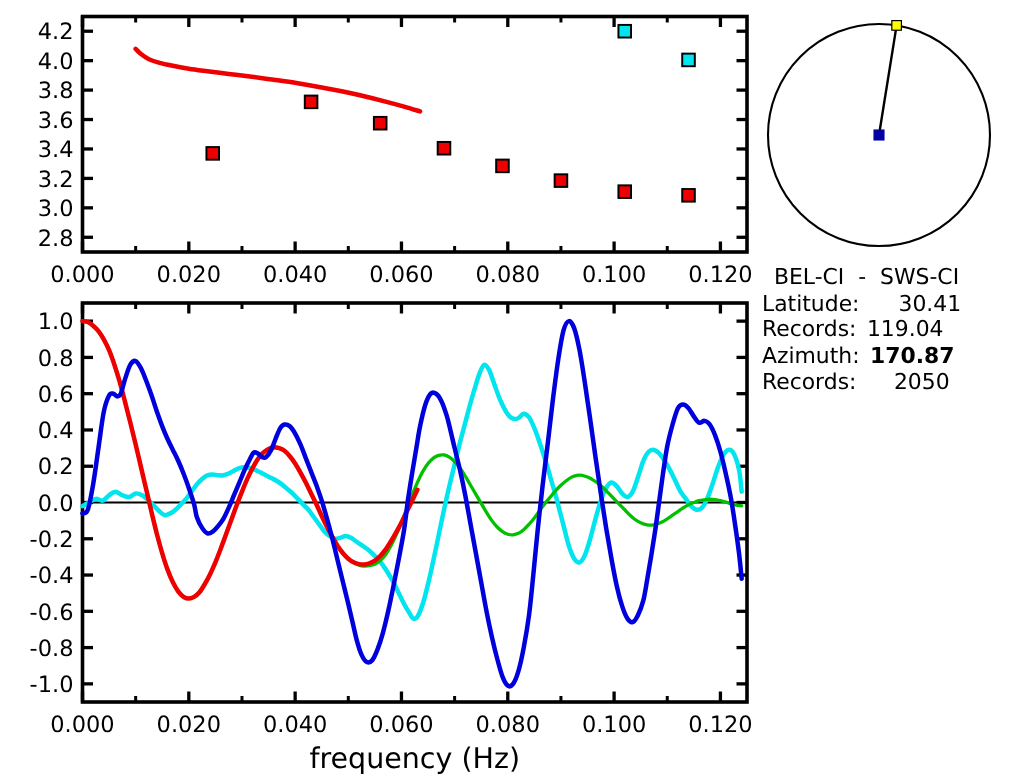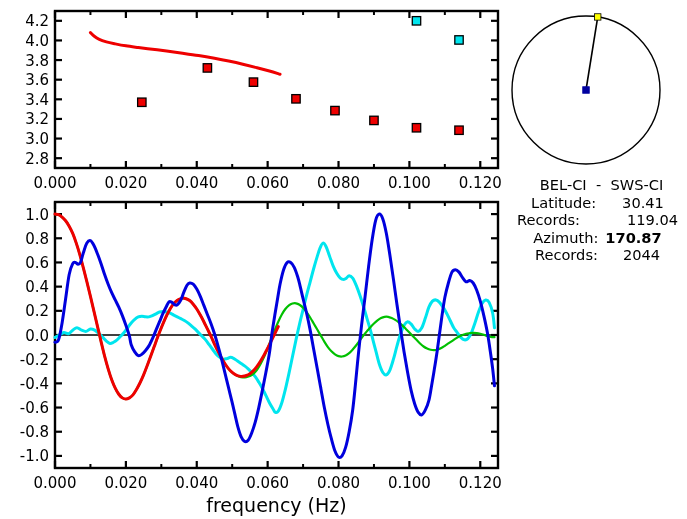--- a/index.html
+++ b/index.html
@@ -3,21 +3,21 @@
 <meta charset="utf-8">
 <style>
   html,body{margin:0;padding:0;background:#ffffff;}
   body{width:687px;height:519px;position:relative;overflow:hidden;
        font-family:"DejaVu Sans","Liberation Sans",sans-serif;}
   .root{position:absolute;left:0;top:0;width:687px;height:519px;}
   svg{display:block;}
   text{font-family:"DejaVu Sans","Liberation Sans",sans-serif;fill:#000;}
   .ticklabel{font-size:15px;letter-spacing:0px;}
   .axistitle{font-size:19px;}
-  #info{position:absolute;left:508px;top:176px;width:179px;height:110px;text-align:center;}
+  #info{position:absolute;left:508px;top:176px;width:179px;height:110px;}
   .inforow{font-family:"DejaVu Sans","Liberation Sans",sans-serif;
            font-size:14.6px;color:#000;white-space:pre;line-height:17.5px;}
 </style>
 </head>
 <body>
 
 <div class="root">
 
   <svg id="fig" width="687" height="519">
       <g>
@@ -174,18 +174,18 @@
         <circle cx="586" cy="90" r="74" fill="none" stroke="#000000" stroke-width="1.4"></circle>
         <line x1="586" y1="90" x2="597.7419540116227" y2="16.93751635764812" stroke="#000000" stroke-width="1.6"></line>
         <rect x="582.8" y="86.8" width="6.4" height="6.4" fill="#0000a0" stroke="#0000a0" stroke-width="1"></rect>
         <rect x="594.5419540116227" y="13.737516357648122" width="6.4" height="6.4" fill="#ffff00" stroke="#000" stroke-width="0.8"></rect>
       </g>
     </svg>
 
   <div id="info">
     <div class="inforow" style="padding-left:8px;">BEL-CI  -  SWS-CI</div>
     <div class="inforow"><span>Latitude:</span><span style="padding-left:26px;">30.41</span></div>
-    <div class="inforow"><span>Records:</span><span style="padding-left:7px;margin-left:40px;">119.04</span></div>
+    <div class="inforow"><span>Records:</span><span style="padding-left:7px;">119.04</span></div>
     <div class="inforow"><span>Azimuth:</span><span style="padding-left:7px;font-weight:bold;">170.87</span></div>
-    <div class="inforow"><span>Records:</span><span style="padding-left:25px;">2044</span></div>
+    <div class="inforow"><span>Records:</span><span style="padding-left:25px;">2050</span></div>
   </div>
 
 </div>
 
 </body></html>

